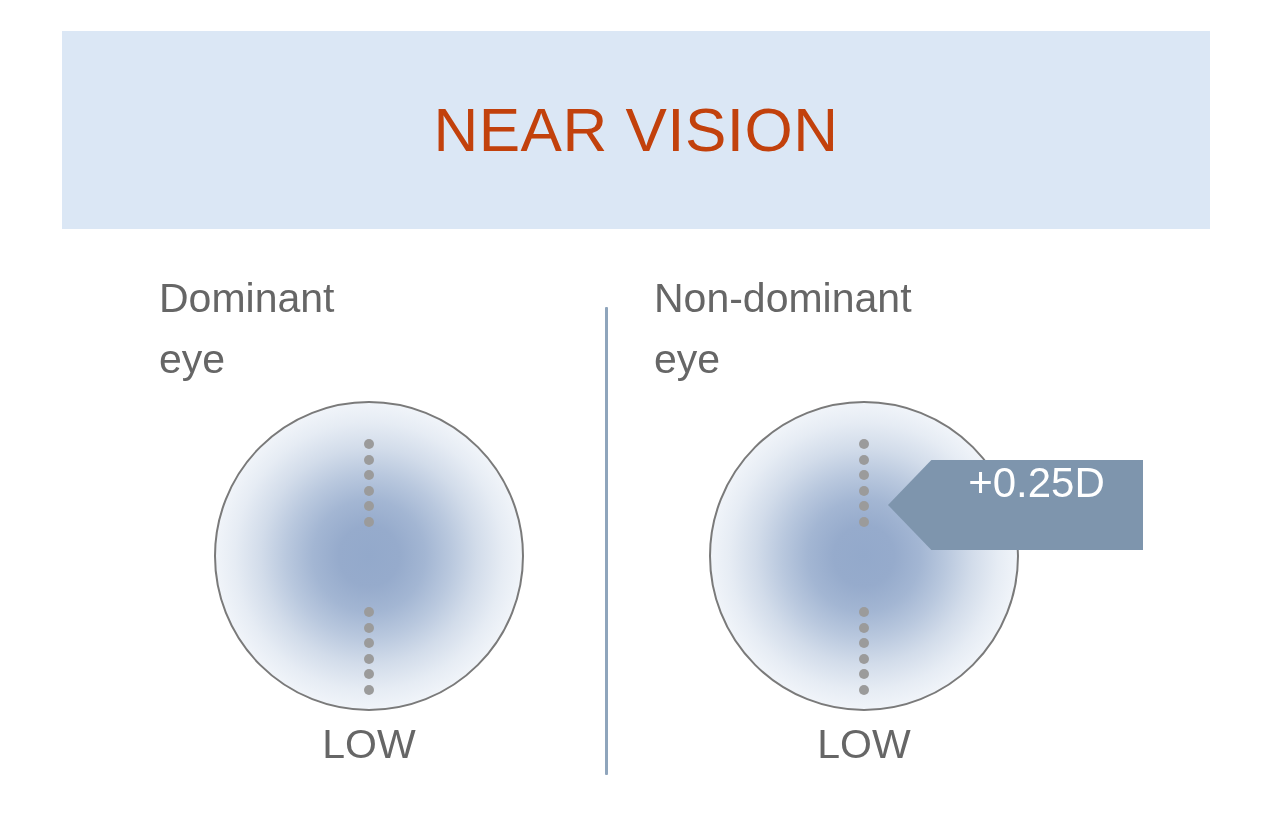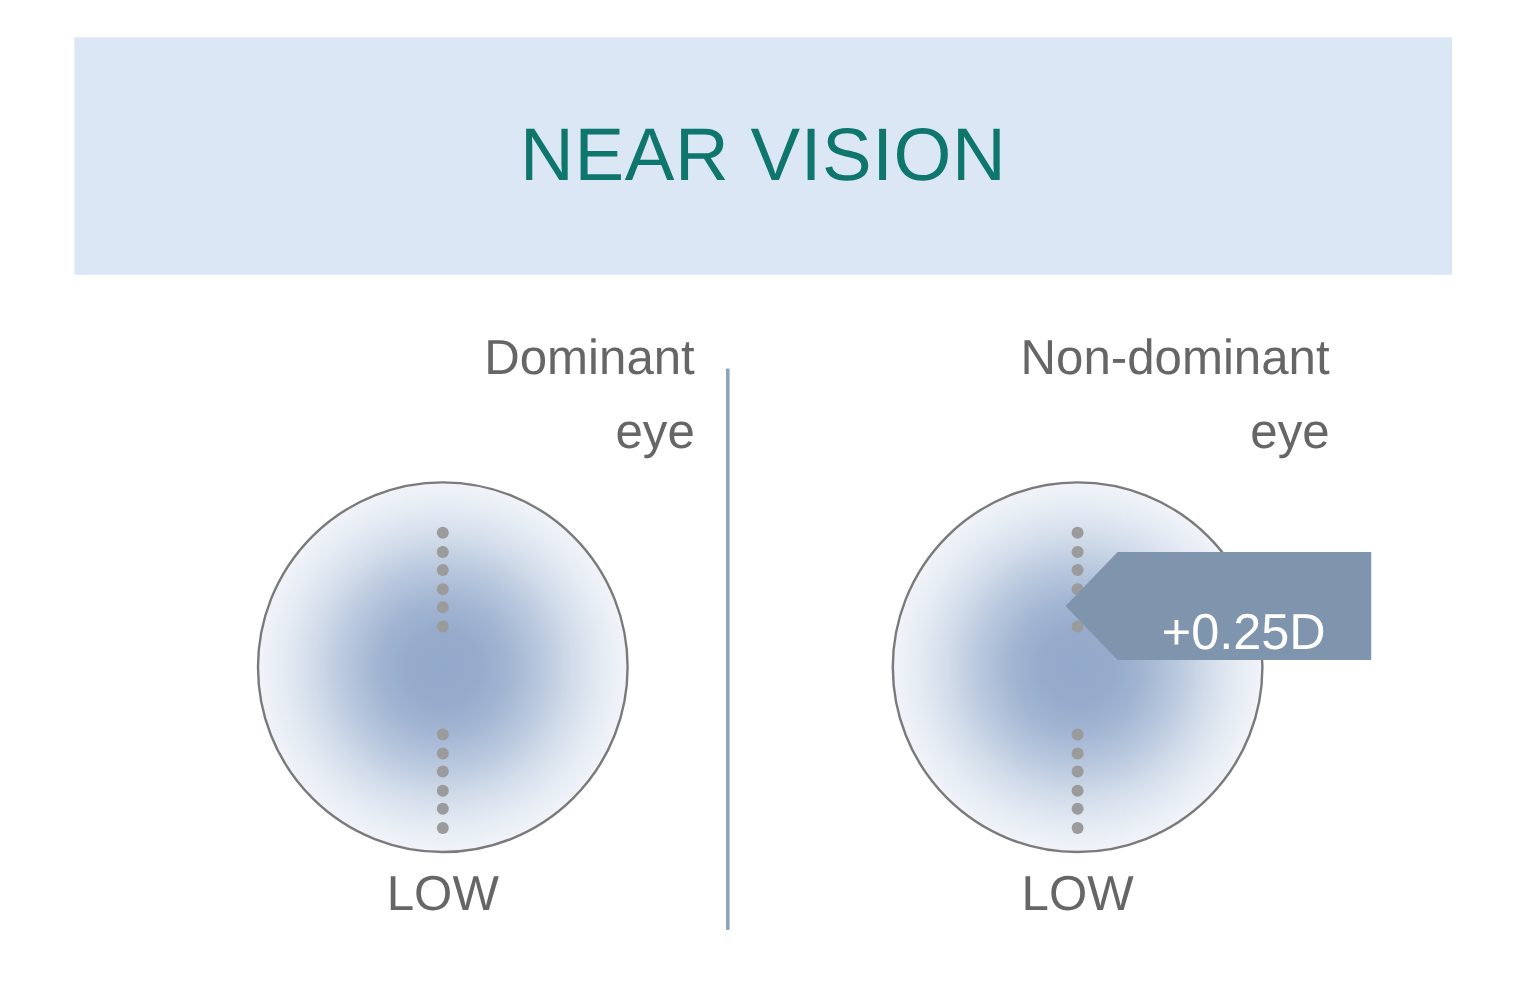--- a/index.html
+++ b/index.html
@@ -28,21 +28,21 @@
     width: 1148px;
     height: 198px;
     background: #dbe7f5;
     display: flex;
     flex-direction: column;
     align-items: center;
     justify-content: center;
     box-sizing: border-box;
   }
   .title-line {
-    color: #0f766e;
+    color: #c2410c;
     font-size: 62px;
     line-height: 78px;
     font-weight: 400;
     letter-spacing: 0.5px;
     white-space: nowrap;
     text-align: center;
   }
 
   
   #center-divider {
@@ -55,27 +55,27 @@
     border-radius: 1px;
   }
 
   
   .eye-panel {
     position: absolute;
     top: 268px;
     width: 420px;
   }
   #panel-dominant { left: 159px; }
-  #panel-nondominant { left: 688px; }
+  #panel-nondominant { left: 654px; }
 
   .eye-title {
     color: #666666;
     font-size: 41px;
     line-height: 61px;
-    text-align: right;
+    text-align: left;
     font-weight: 400;
     white-space: nowrap;
   }
 
   .eye-circle-wrap {
     position: relative;
     width: 420px;
     height: 320px;
     margin-top: 10px;
   }
@@ -130,21 +130,21 @@
   #callout-addition {
     position: absolute;
     left: 888px;
     top: 460px;
     width: 255px;
     height: 90px;
     background: #7e95ad;
     -webkit-clip-path: polygon(0% 50%, 17% 0%, 100% 0%, 100% 100%, 17% 100%);
     clip-path: polygon(0% 50%, 17% 0%, 100% 0%, 100% 100%, 17% 100%);
     display: flex;
-    align-items: flex-end;
+    align-items: flex-start;
     justify-content: center;
     box-sizing: border-box;
     padding-left: 42px;
   }
   #callout-addition .callout-text {
     color: #ffffff;
     font-size: 42px;
     line-height: 46px;
     font-weight: 400;
     white-space: nowrap;

